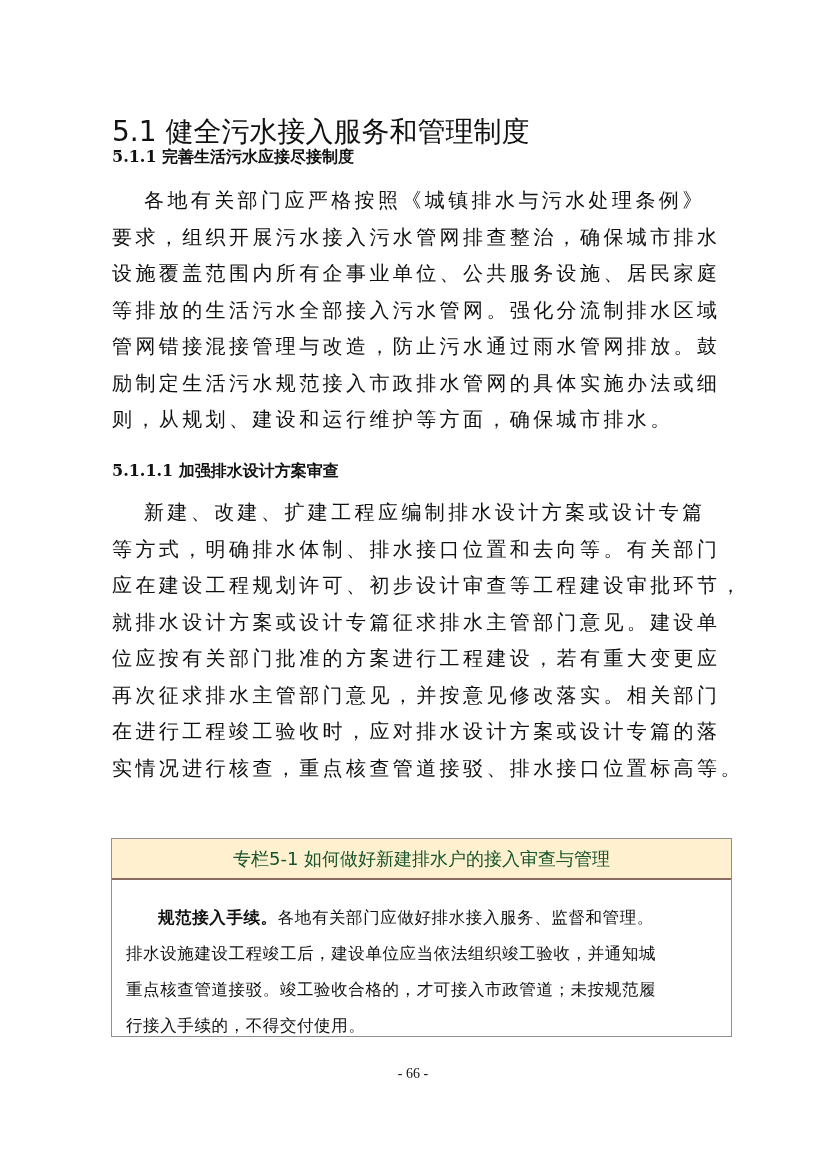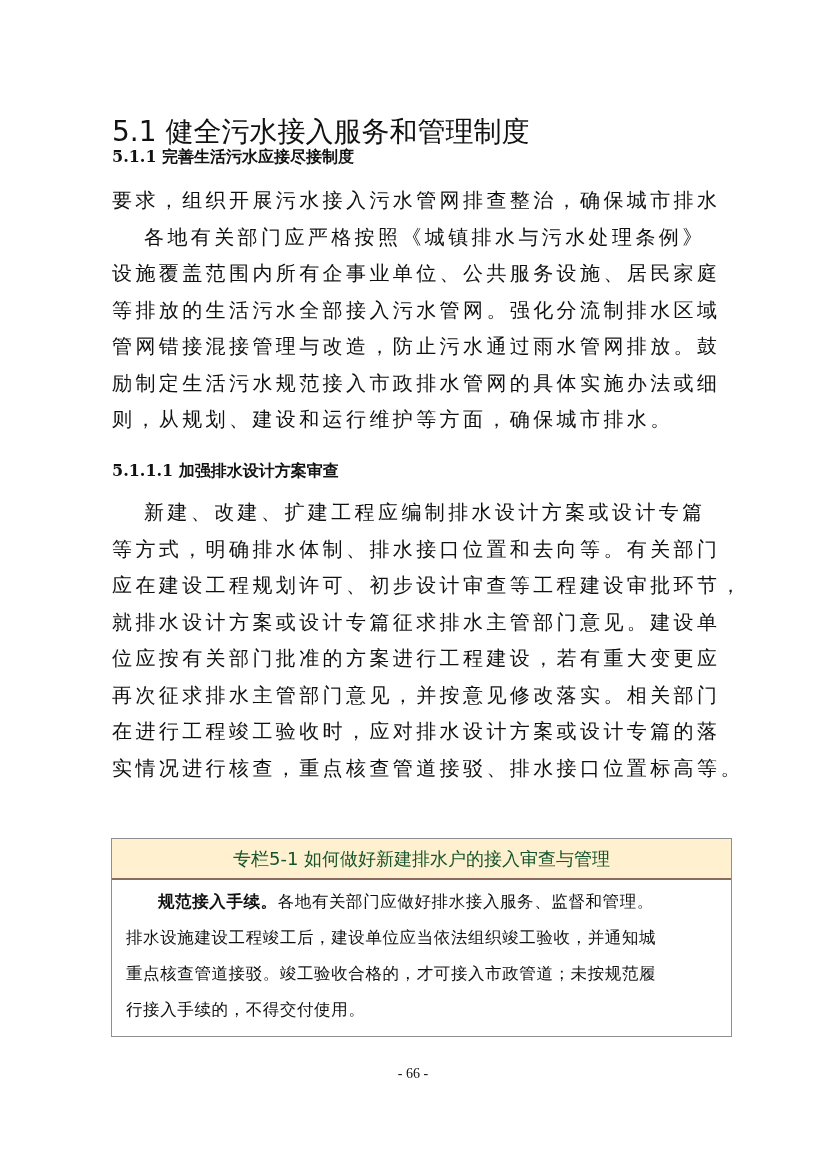--- a/index.html
+++ b/index.html
@@ -10,38 +10,38 @@
   .h3 { position: absolute; left: 112px; font-size: 16px; font-weight: bold;
         font-family: "DejaVu Serif", "Liberation Serif", serif; white-space: nowrap; }
   .para { position: absolute; left: 112px; width: 630px; font-size: 20px; line-height: 36.5px;
           font-family: "DejaVu Sans", "Liberation Sans", sans-serif; letter-spacing: 3.4px; }
   .line { display: block; white-space: nowrap; height: 36.5px; }
   .box { position: absolute; left: 111px; top: 838px; width: 619px; height: 197px;
          border: 1px solid #8f8f8f; background: #fff; }
   .box-head { height: 39px; background: #fff1cf; border-bottom: 2px solid #8a6b60;
               text-align: center; font-family: "DejaVu Sans", "Liberation Sans", sans-serif;
               font-size: 18px; line-height: 39px; color: #14532d; }
-  .box-body { padding: 4px 14px 0 14px; font-size: 16.5px; line-height: 36px;
+  .box-body { padding: 20px 14px 0 14px; font-size: 16.5px; line-height: 36px;
               font-family: "DejaVu Serif", "Liberation Serif", serif; }
   .box-line { display: block; white-space: nowrap; letter-spacing: 0.6px; }
   .box-line strong { font-weight: bold; }
   .indent { padding-left: 32px; }
   .pagenum { position: absolute; left: 0; width: 826px; top: 1066px; text-align: center;
              font-size: 14px; font-family: "Liberation Serif", serif; }
 </style>
 </head>
 <body>
 
 <div class="h2">5.1 健全污水接入服务和管理制度</div>
 
 <div class="h3" style="top:147px;">5.1.1 完善生活污水应接尽接制度</div>
 
 <div class="para" style="top:182px;">
+  <span class="line indent">各地有关部门应严格按照《城镇排水与污水处理条例》</span>
   <span class="line">要求，组织开展污水接入污水管网排查整治，确保城市排水</span>
-  <span class="line indent">各地有关部门应严格按照《城镇排水与污水处理条例》</span>
   <span class="line">设施覆盖范围内所有企事业单位、公共服务设施、居民家庭</span>
   <span class="line">等排放的生活污水全部接入污水管网。强化分流制排水区域</span>
   <span class="line">管网错接混接管理与改造，防止污水通过雨水管网排放。鼓</span>
   <span class="line">励制定生活污水规范接入市政排水管网的具体实施办法或细</span>
   <span class="line">则，从规划、建设和运行维护等方面，确保城市排水。</span>
 </div>
 
 <div class="h3" style="top:461px;">5.1.1.1 加强排水设计方案审查</div>
 
 <div class="para" style="top:494px;">

